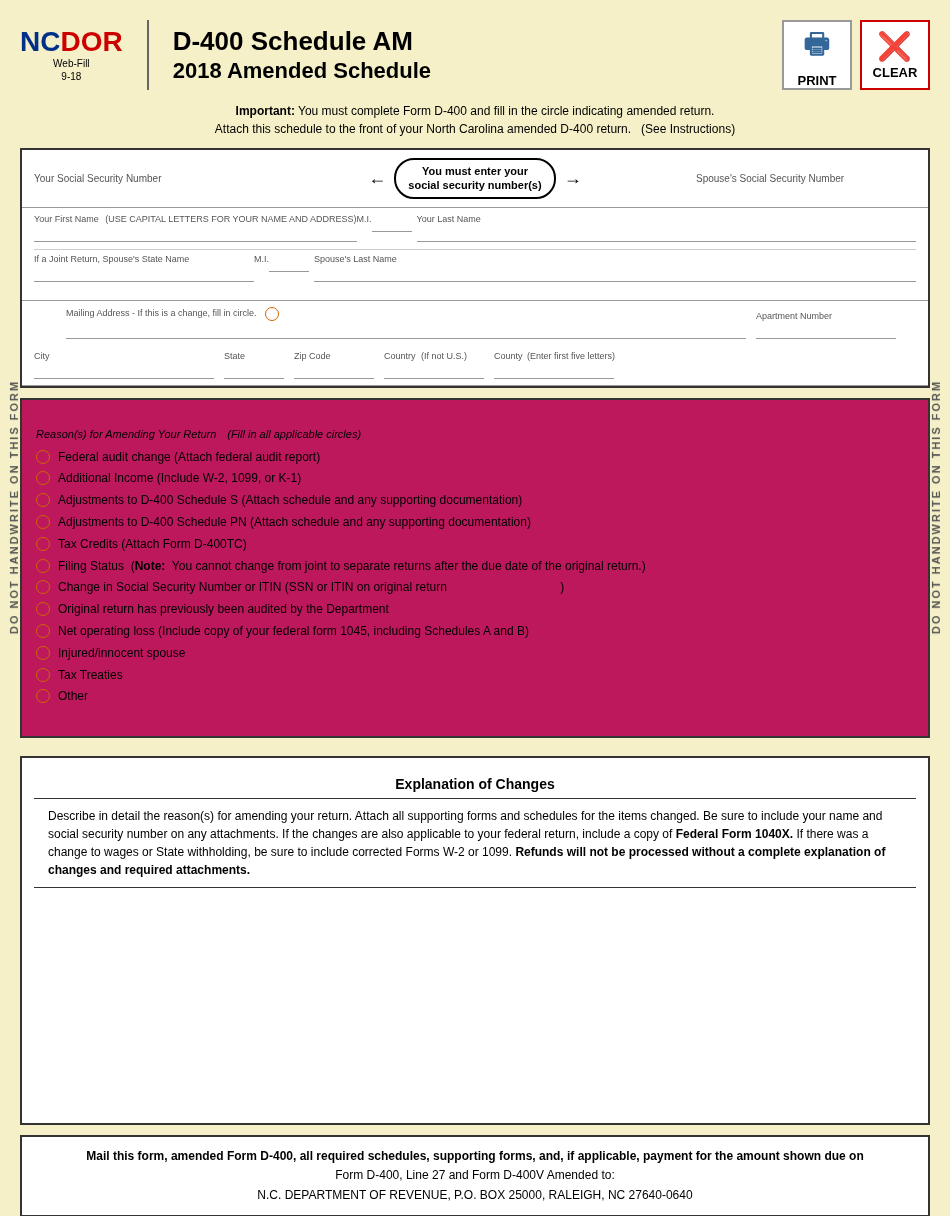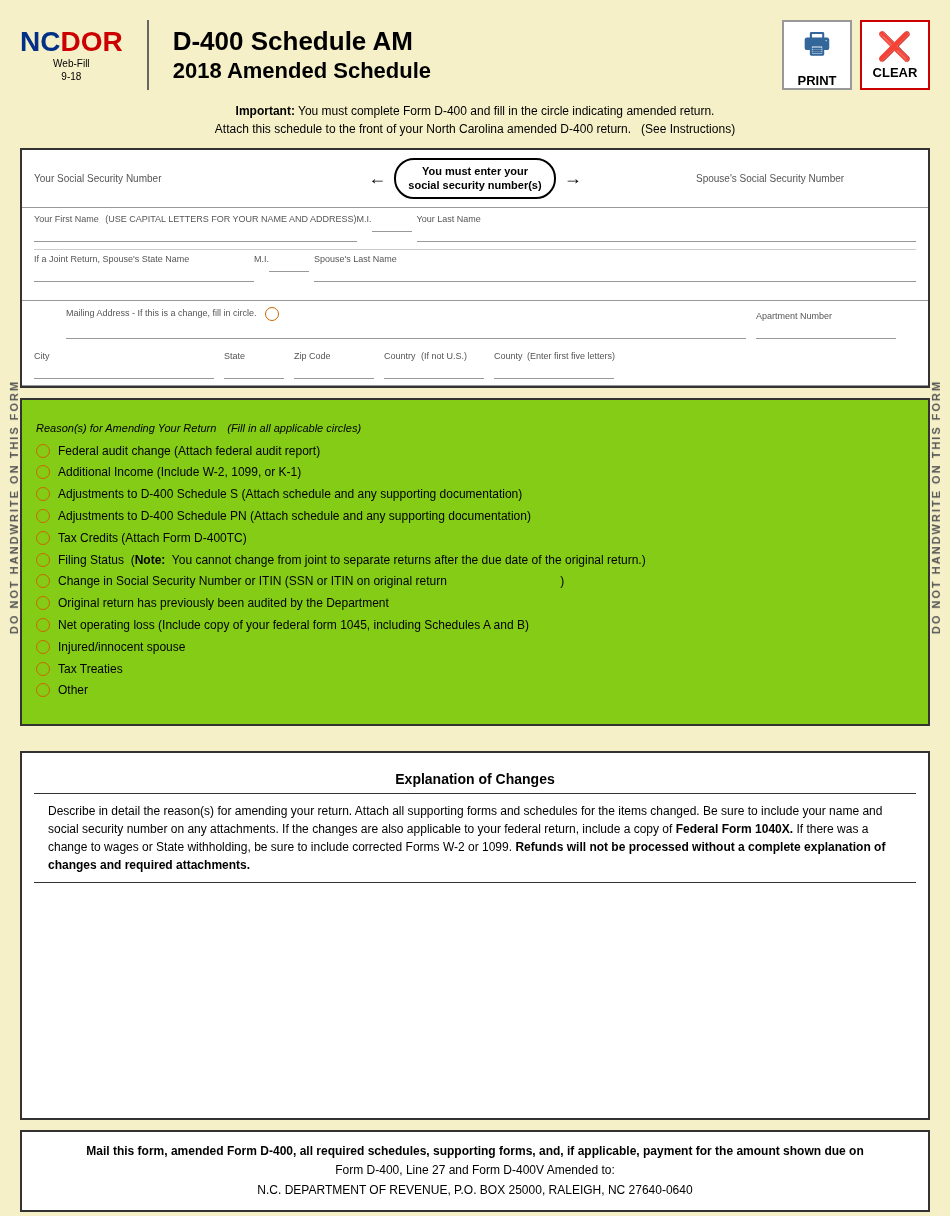--- a/index.html
+++ b/index.html
@@ -241,23 +241,23 @@
       left: 8px;
       top: 380px;
     }
     .sidebar-right {
       right: 8px;
       top: 380px;
     }
     
     .reasons-section {
       border: 2px solid #333;
-      background: #84cc16;
-      padding: 20px 14px;
-      margin-bottom: 25px;
+      background: #be185d;
+      padding: 26px 14px;
+      margin-bottom: 18px;
     }
     .reasons-title {
       font-size: 13px;
       font-weight: bold;
       margin-bottom: 8px;
     }
     .reasons-title span {
       font-size: 11px;
       font-weight: normal;
       font-style: italic;

